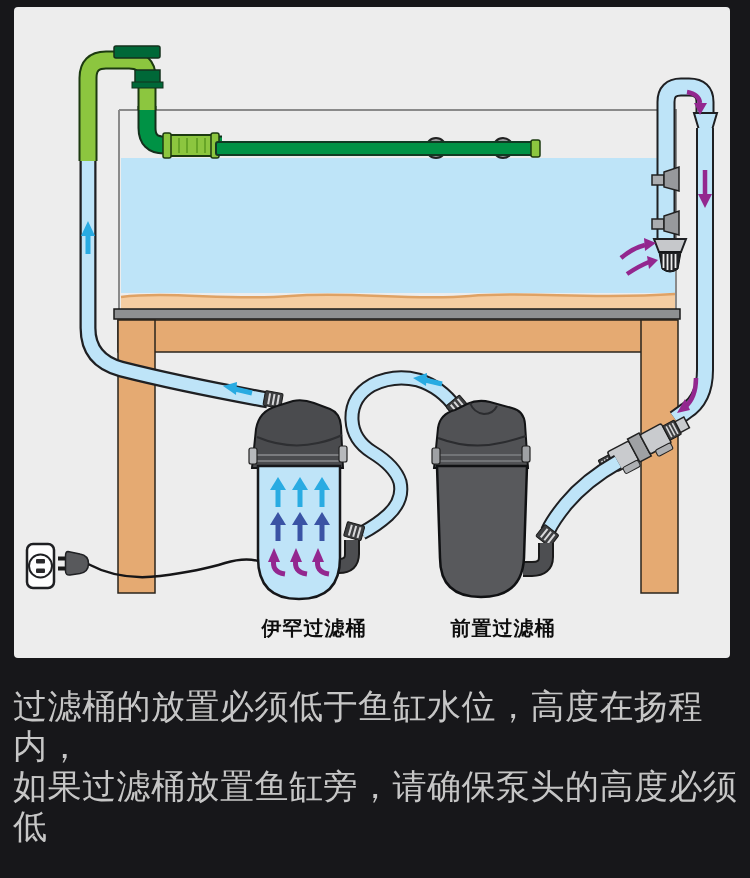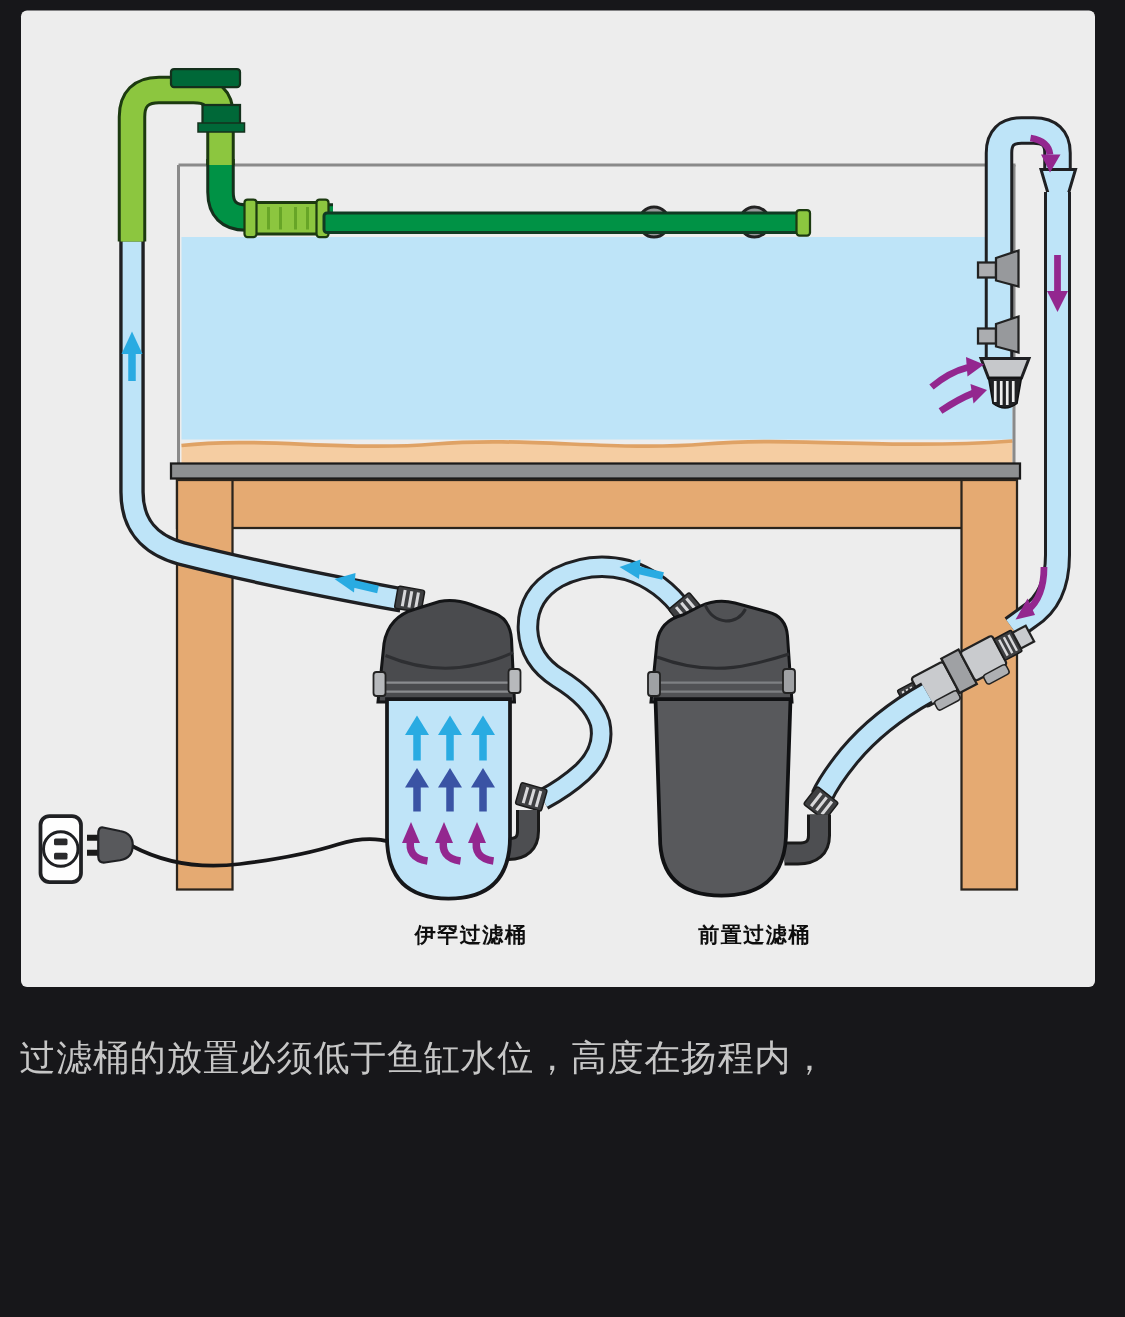--- a/index.html
+++ b/index.html
@@ -9,28 +9,28 @@
     font-family:"Liberation Sans","DejaVu Sans",sans-serif;
     position:relative;overflow:hidden;
   }
   .card{
     position:absolute;left:14px;top:7px;width:716px;height:651px;
     background:#ededed;border-radius:4px;
   }
   .card svg{position:absolute;left:0;top:0;}
   .filter-label{
     position:absolute;width:160px;top:608px;
-    text-align:center;font-size:14px;font-weight:bold;color:#0e0e0e;
+    text-align:center;font-size:20px;font-weight:bold;color:#0e0e0e;
     letter-spacing:1px;
   }
   .label-main{left:220px;}
   .label-pre{left:409px;}
   .caption{
     position:absolute;left:13px;top:686px;width:726px;
-    color:#c6c6c6;font-size:24px;line-height:40px;letter-spacing:0.5px;
+    color:#c6c6c6;font-size:34px;line-height:40px;letter-spacing:0.5px;
   }
 </style>
 </head>
 <body>
 
 <div class="card">
 <svg width="716" height="651" viewBox="14 7 716 651">
 
   <g>
     <rect x="121" y="158" width="554" height="135" fill="#BEE4F8"></rect>
@@ -230,13 +230,14 @@
   </g>
 
 </svg>
 
 <div class="filter-label label-main">伊罕过滤桶</div>
 <div class="filter-label label-pre">前置过滤桶</div>
 </div>
 
 <div class="caption">
   <div>过滤桶的放置必须低于鱼缸水位，高度在扬程内，</div>
+  <div>如果过滤桶放置鱼缸旁，请确保泵头的高度必须低</div>
 </div>
 
 </body></html>

